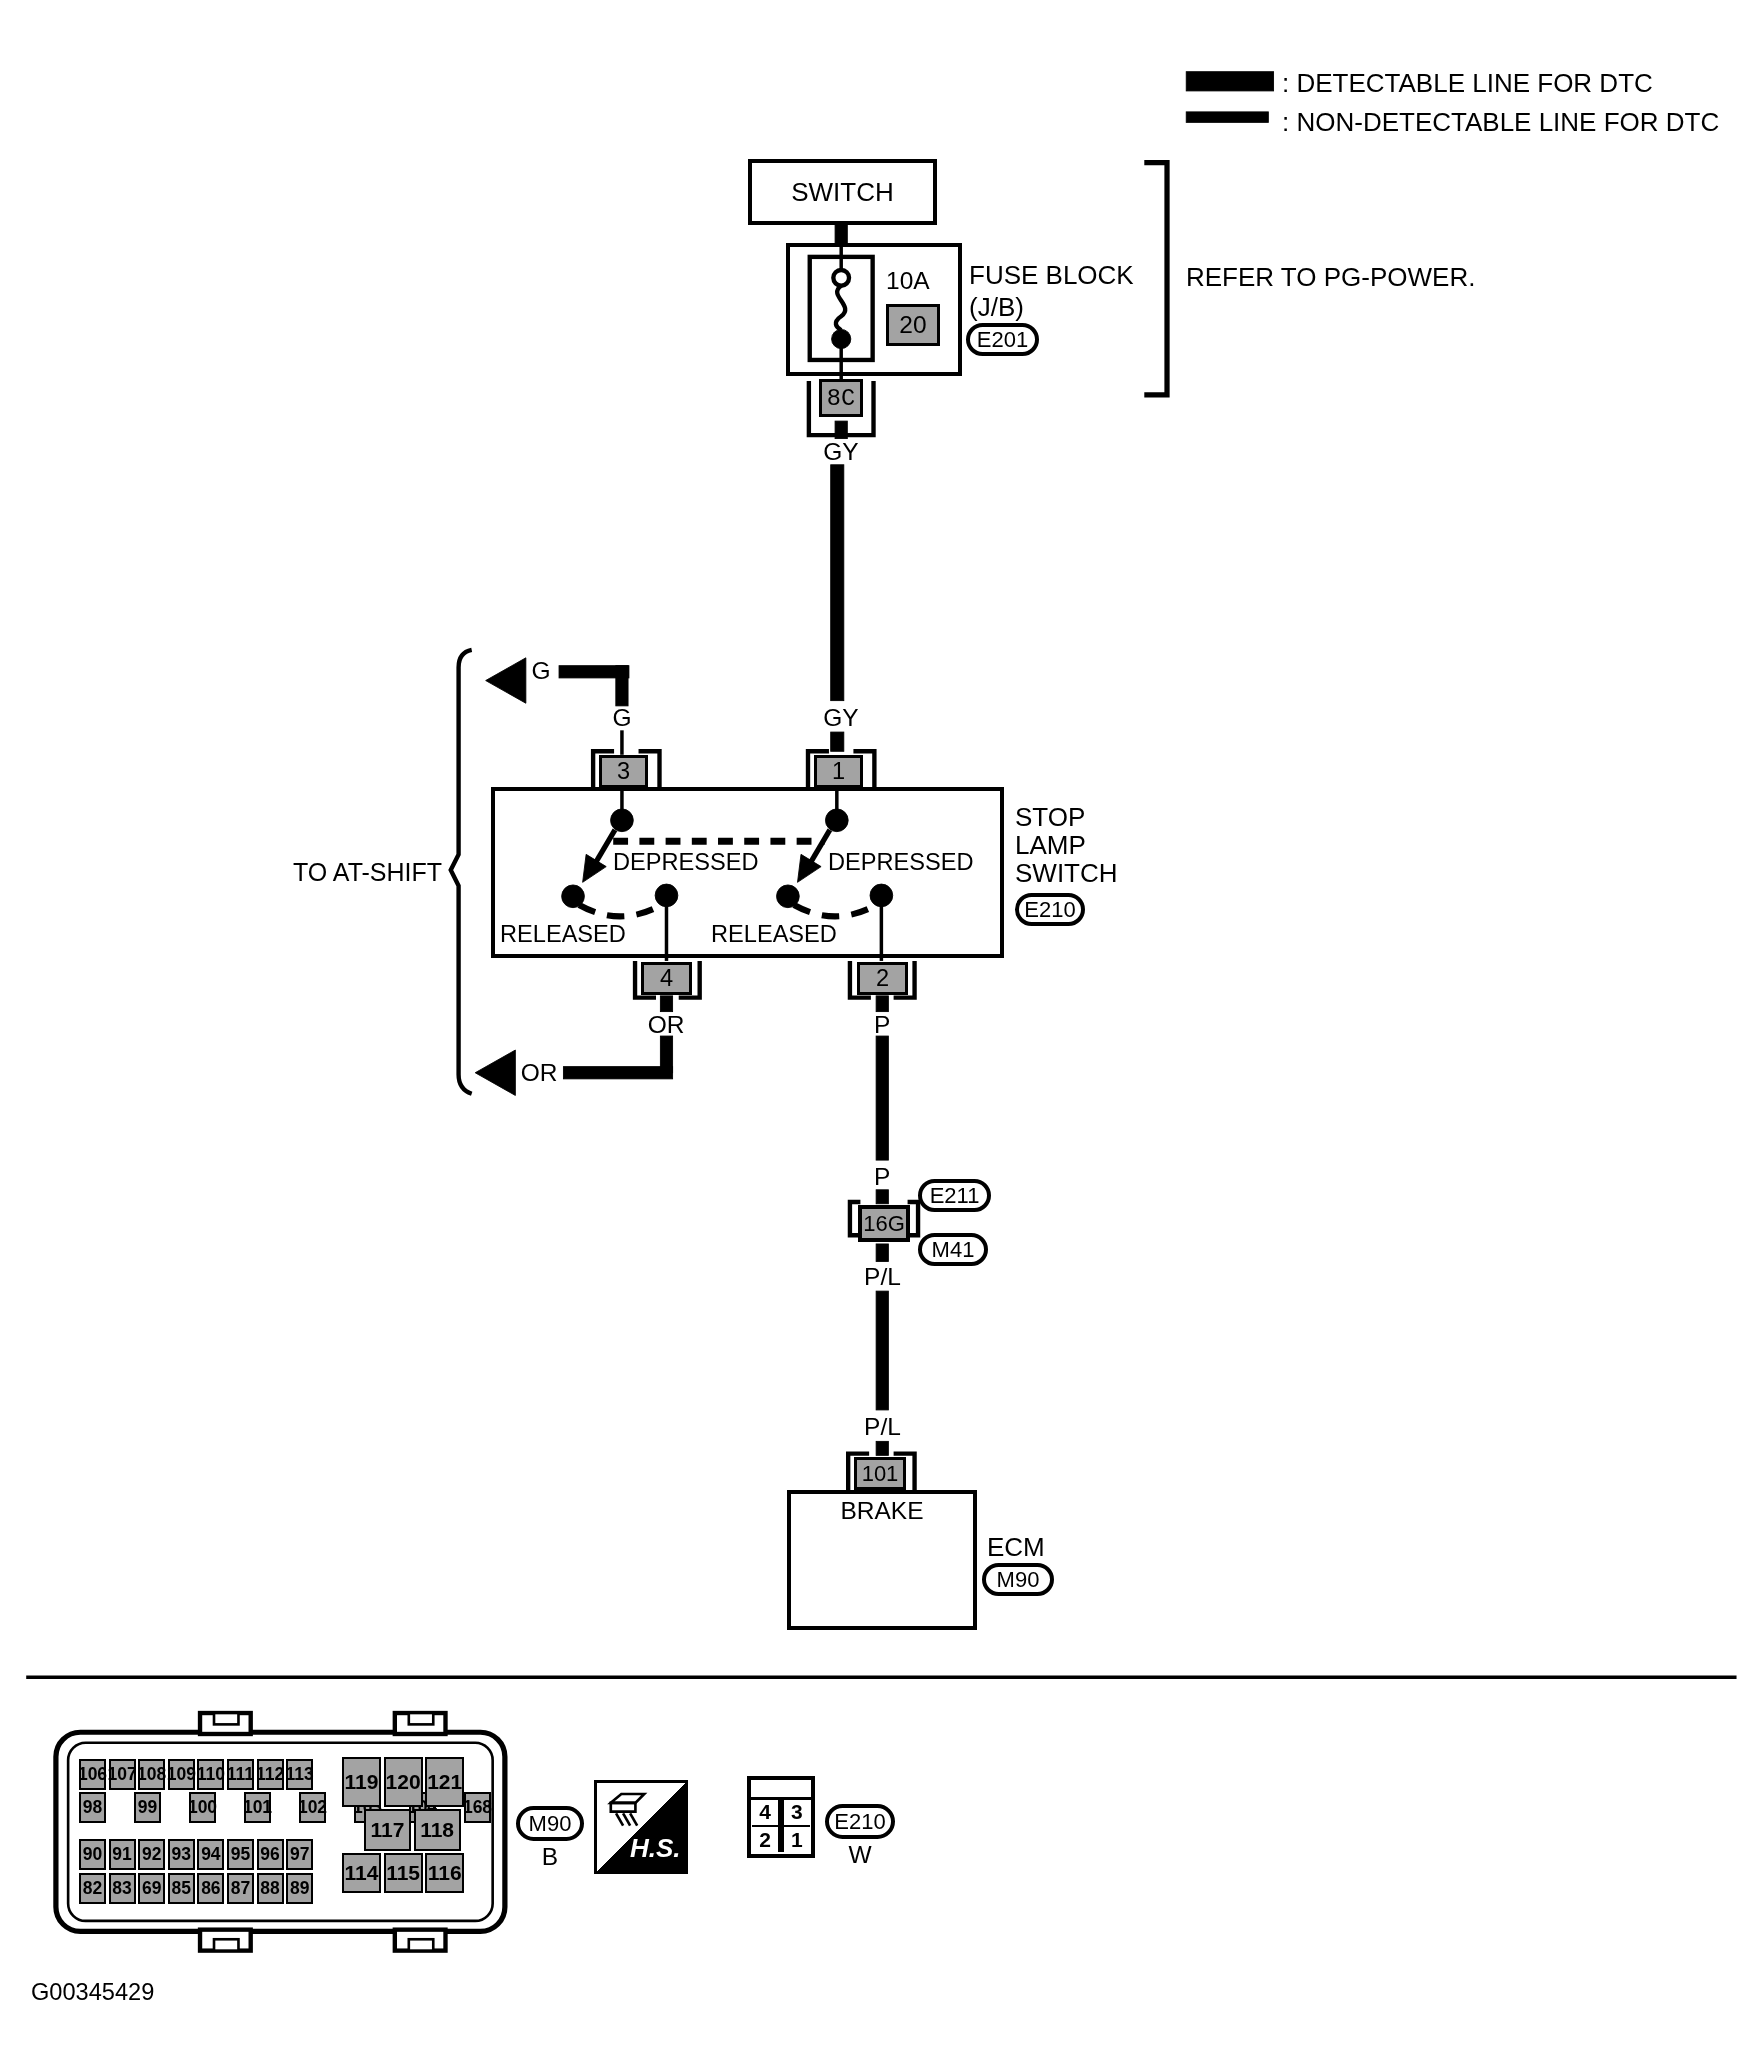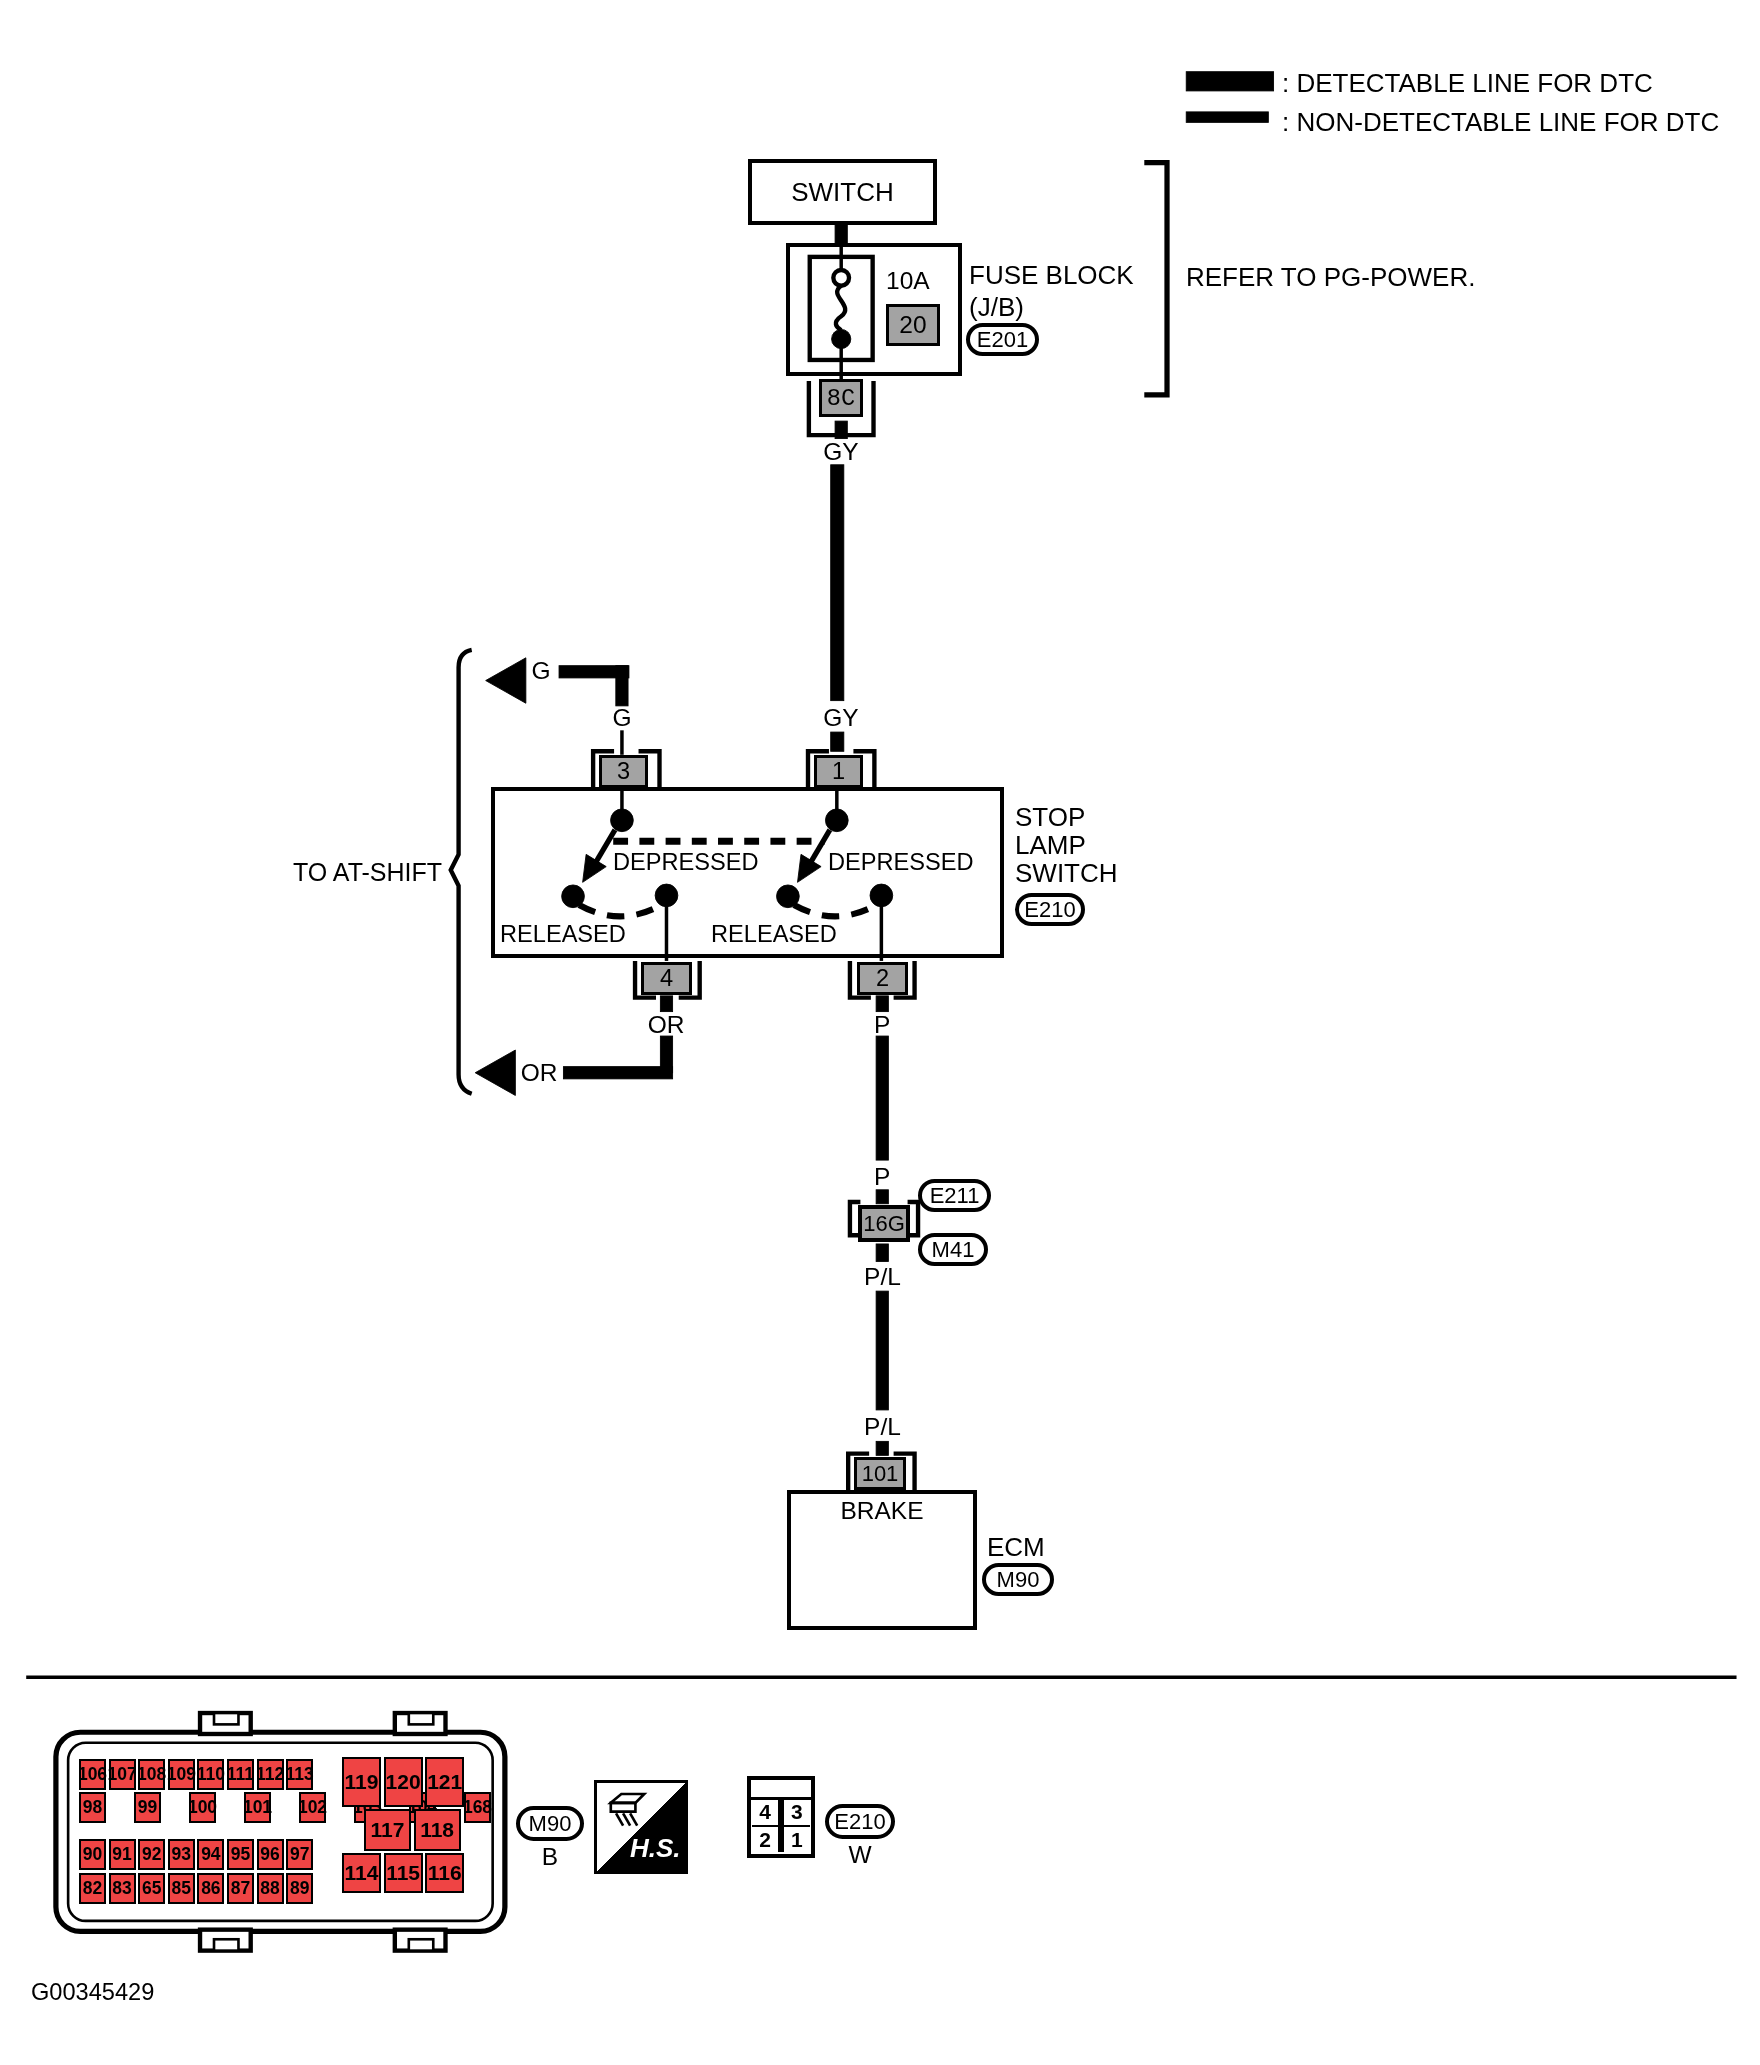--- a/index.html
+++ b/index.html
@@ -17,21 +17,21 @@
   }
   .pinbox {
     position:absolute; z-index:6; border:3.5px solid #000; background:#a3a3a3;
     display:flex; align-items:center; justify-content:center; font-size:23.6px;
   }
   .oval {
     position:absolute; z-index:6; border:4.4px solid #000; border-radius:19px; background:#fff;
     display:flex; align-items:center; justify-content:center; font-size:22px;
   }
   .cellrow { position:absolute; display:flex; gap:2.6px; z-index:10; }
-  .cell { background:#ef4444; border:2.6px solid #000; display:flex; align-items:center; justify-content:center; font-weight:700; }
+  .cell { background:#a3a3a3; border:2.6px solid #000; display:flex; align-items:center; justify-content:center; font-weight:700; }
   .cell-a  { width:27px; height:31px; font-size:17.5px; }
   .cell-c1 { width:39px; height:50px; font-size:21px; }
   .cell-c2 { width:47px; height:42px; font-size:21px; }
   .cell-c3 { width:39px; height:40px; font-size:21px; }
   .sw-box { position:absolute; left:747px; top:1776px; width:68px; height:82px; border:4.4px solid #000; background:#fff; z-index:6; }
   .sw-band { position:absolute; left:747px; top:1776px; width:68px; height:23.6px; border-bottom:3.5px solid #000; z-index:7; }
   .sw-grid { position:absolute; left:752px; top:1800px; width:58px; height:52px; background:#000;
     display:grid; grid-template-columns:1fr 1fr; grid-template-rows:1fr 1fr; column-gap:5.2px; row-gap:2.6px; z-index:8; }
   .swcell { background:#fff; display:flex; align-items:center; justify-content:center; font-weight:700; font-size:21px; }
   .hs-box { position:absolute; left:594px; top:1780px; width:94px; height:94px; border:3.5px solid #000; z-index:6;
@@ -239,21 +239,21 @@
       <div class="cell cell-a">92</div>
       <div class="cell cell-a">93</div>
       <div class="cell cell-a">94</div>
       <div class="cell cell-a">95</div>
       <div class="cell cell-a">96</div>
       <div class="cell cell-a">97</div>
     </div>
   <div class="cellrow" style="left:79px; top:1873px;">
       <div class="cell cell-a">82</div>
       <div class="cell cell-a">83</div>
-      <div class="cell cell-a">65</div>
+      <div class="cell cell-a">69</div>
       <div class="cell cell-a">85</div>
       <div class="cell cell-a">86</div>
       <div class="cell cell-a">87</div>
       <div class="cell cell-a">88</div>
       <div class="cell cell-a">89</div>
     </div>
   <div class="cellrow" style="left:342px; top:1757px;">
       <div class="cell cell-c1">119</div>
       <div class="cell cell-c1">120</div>
       <div class="cell cell-c1">121</div>

